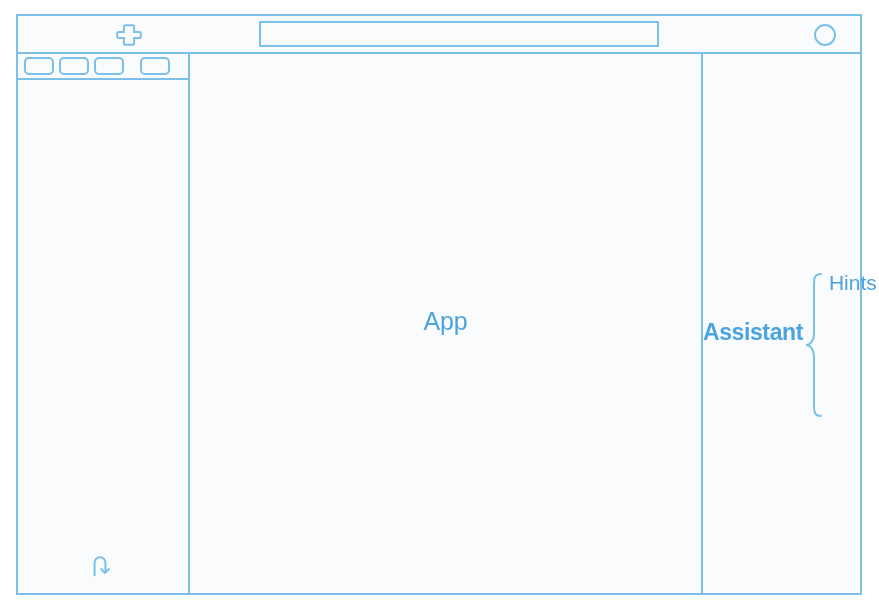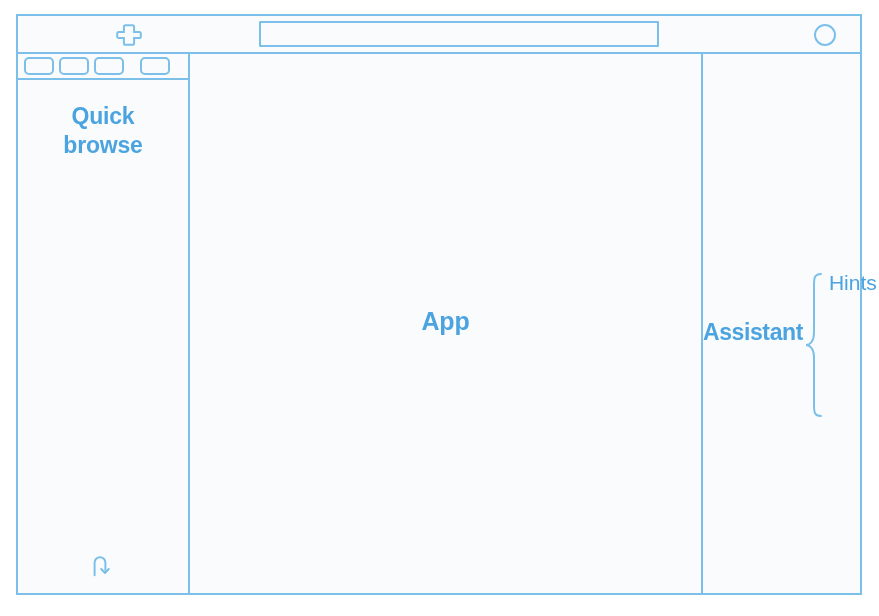--- a/index.html
+++ b/index.html
@@ -174,21 +174,21 @@
     box-sizing: border-box;
     border-right: 2px solid var(--wf-line);
     background: var(--wf-fill);
     display: flex;
     align-items: center;
     justify-content: center;
   }
 
   .app-label {
     font-size: 25px;
-    font-weight: bold;
+    font-weight: normal;
     color: var(--wf-accent);
     letter-spacing: -0.2px;
     margin-bottom: 4px;
   }
 
   
   .assistant-panel {
     position: relative;
     width: 157px;
     flex: 0 0 157px;
@@ -259,24 +259,20 @@
 
       <div class="sidebar">
 
         <div class="tab-strip">
           <button class="tab-btn"></button>
           <button class="tab-btn"></button>
           <button class="tab-btn"></button>
           <button class="tab-btn tab-new"></button>
         </div>
 
-        <div class="sidebar-title">
-          <div>Quick</div>
-          <div>browse</div>
-        </div>
 
         <div class="sidebar-spacer"></div>
 
         <div class="sidebar-footer">
           <span class="uturn-icon">
             <svg viewBox="0 0 28 28" width="28" height="28" aria-hidden="true">
               <path d="M5.6 24.2 V11.6 a5.4 5.4 0 0 1 10.8 0 V19.2" fill="none" stroke="#7cc0ea" stroke-width="2" stroke-linecap="round"></path>
               <path d="M12.2 18.0 L16.0 22.0 L19.8 18.0" fill="none" stroke="#7cc0ea" stroke-width="2" stroke-linecap="round" stroke-linejoin="round"></path>
             </svg>
           </span>

